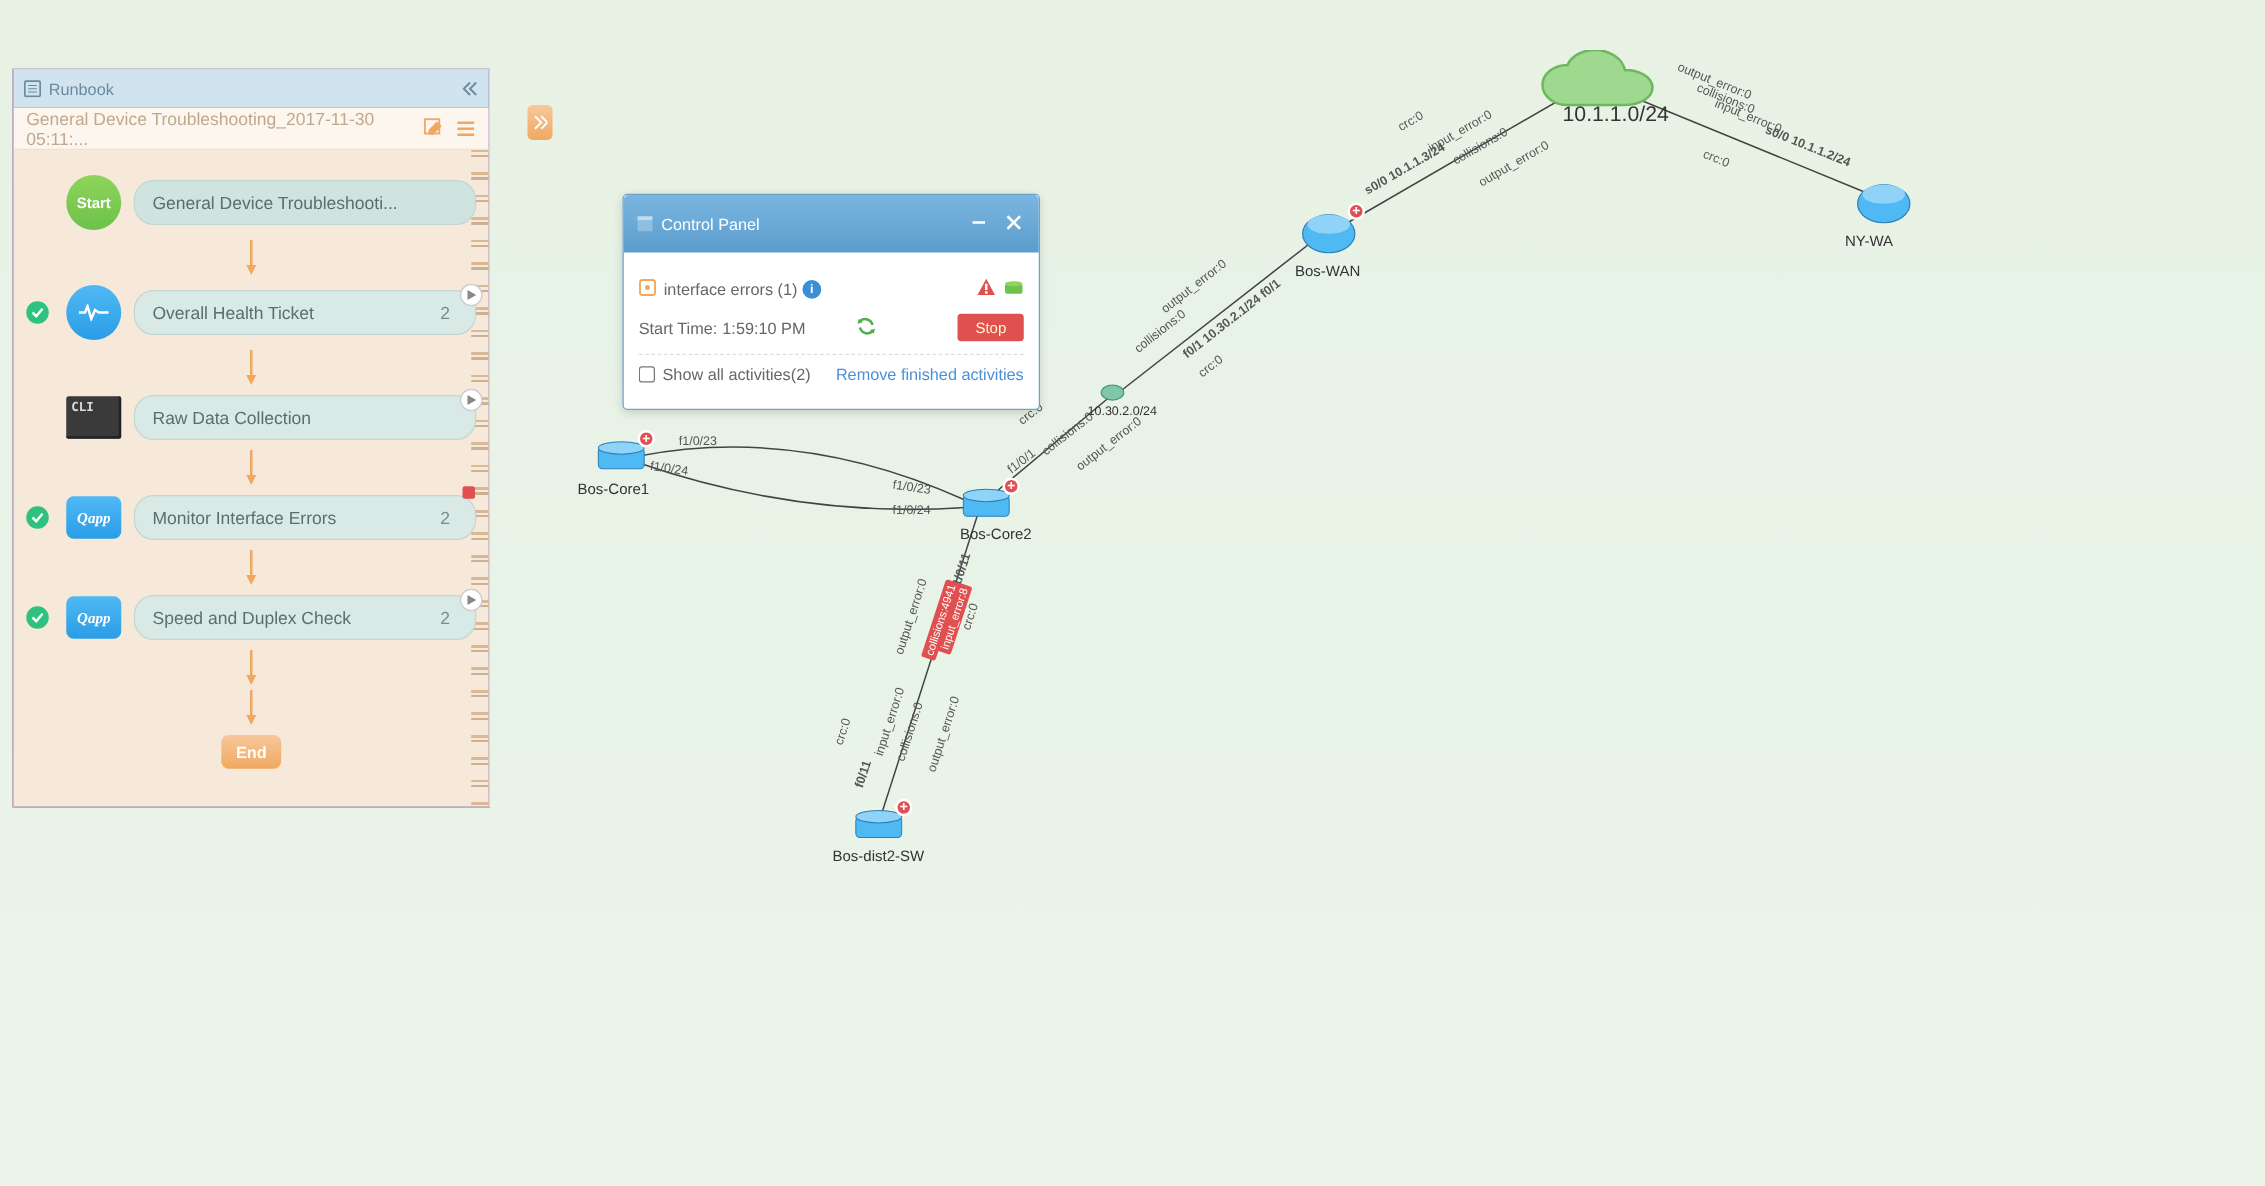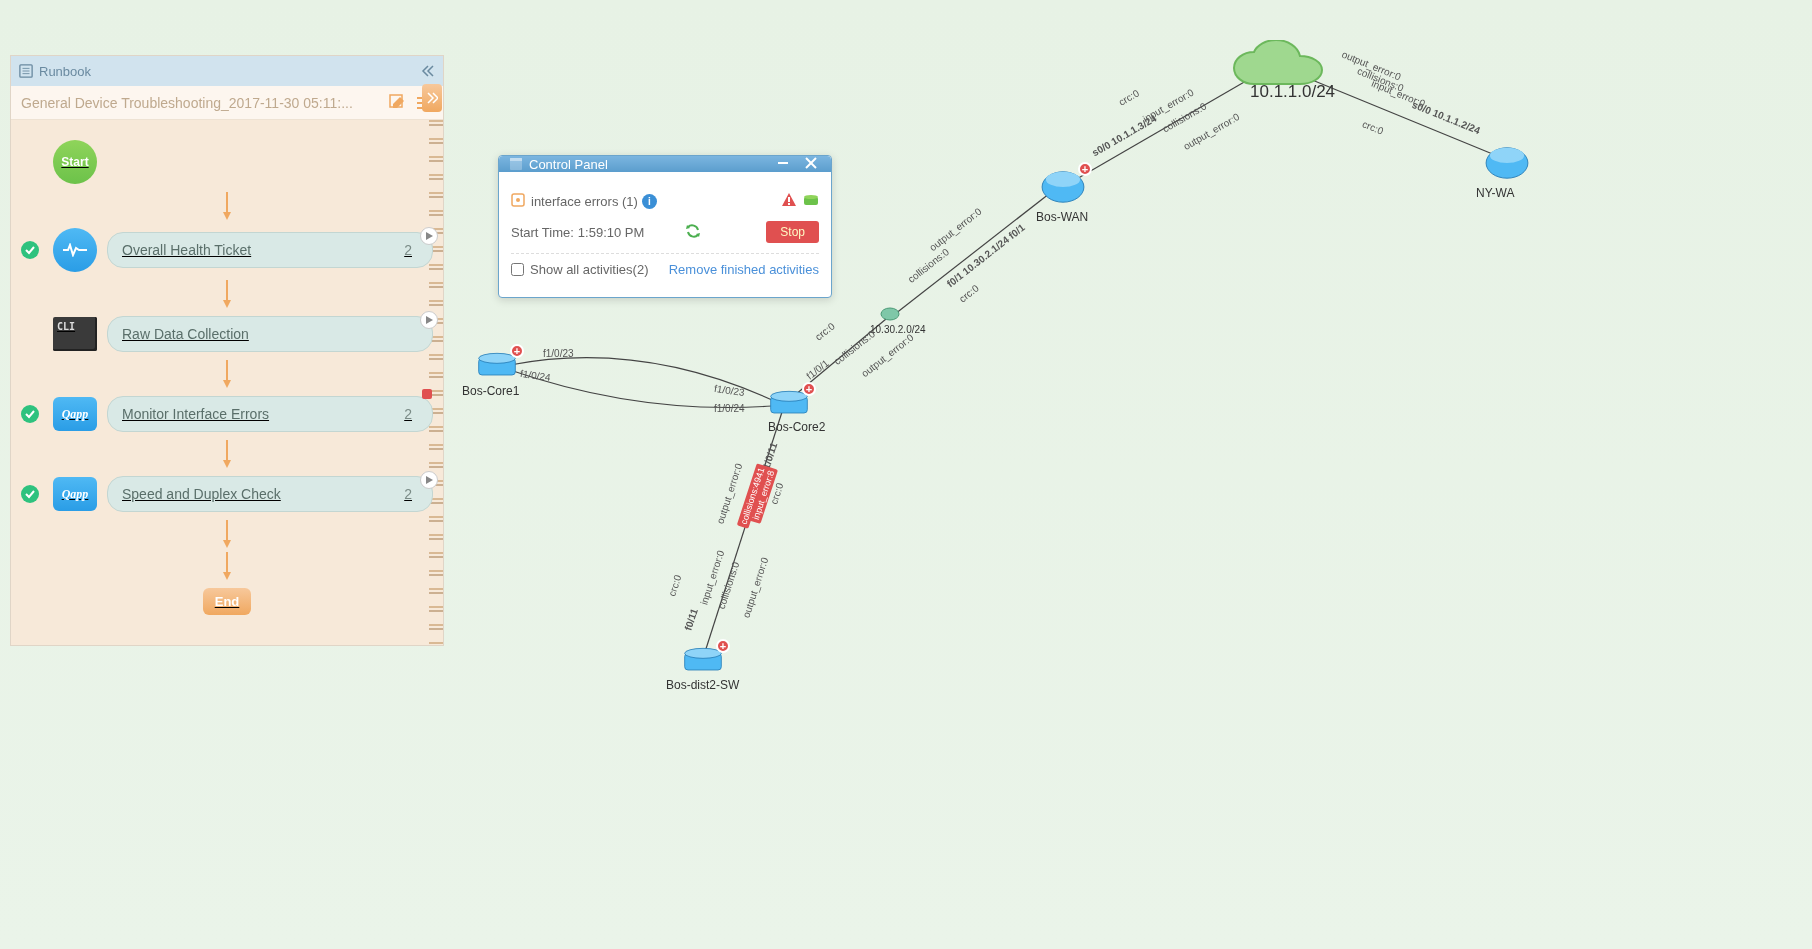--- a/index.html
+++ b/index.html
@@ -1,28 +1,28 @@
 <!DOCTYPE html>
 <html><head>
 <meta charset="utf-8">
 <style>
   * { box-sizing: border-box; margin: 0; padding: 0; }
   body { font-family: Arial, sans-serif; font-size: 13px; background: #fff; overflow: hidden; width: 1812px; height: 949px; position: relative; }
 
   
-  .sidebar { position: absolute; left: 10px; top: 55px; width: 434px; background: #4c1d95; border: 1px solid #e0d5c7; }
+  .sidebar { position: absolute; left: 10px; top: 55px; width: 382px; background: #4c1d95; border: 1px solid #e0d5c7; }
   .sidebar-header { display: flex; align-items: center; background: #d1e3ee; height: 30px; padding: 0 8px; color: #6a8aa0; font-size: 13px; }
   .sidebar-header .hdr-icon { margin-right: 6px; fill: #6a8aa0; }
   .sidebar-header .collapse-icon { margin-left: auto; fill: #6a8aa0; cursor: pointer; }
 
   .breadcrumb-row { display: flex; align-items: center; height: 34px; padding: 0 10px; color: #bfa98e; background: #fdf6ef; border-bottom: 1px solid #eee2d3; font-size: 14px;}
   .breadcrumb-row .edit-icon { margin-left: auto; fill: #f0a860; cursor: pointer; }
   .breadcrumb-row .list-icon { margin-left: 8px; fill: #f0a860; cursor: pointer; }
 
-  .runbook-body { position: relative; padding: 20px 10px 30px 10px; background: #f7e9d9; text-decoration: underline; }
+  .runbook-body { position: relative; padding: 20px 10px 30px 10px; background: #f7e9d9; }
   .spiral { position: absolute; right: 0; top: 0; bottom: 0; width: 14px; background:
     repeating-linear-gradient(to bottom, #d9b994 0 2px, transparent 2px 18px),
     repeating-linear-gradient(to bottom, transparent 0 4px, #ccb091 4px 6px, transparent 6px 18px);
   }
 
   .step-row { display: flex; align-items: center; margin-bottom: 12px; position: relative; }
   .status-dot { width: 18px; height: 18px; border-radius: 50%; background: #2ec27e; margin-right: 4px; display: flex; align-items:center; justify-content:center; flex-shrink: 0; }
   .status-dot svg { fill: #fff; }
   .status-placeholder { width: 22px; flex-shrink: 0; }
   .step-icon { width: 44px; height: 44px; border-radius: 50%; display: flex; align-items: center; justify-content: center; margin: 0 10px; flex-shrink: 0; color: #fff; font-weight: bold; font-size: 12px; }
@@ -51,21 +51,21 @@
   .canvas { position:absolute; left:0; top:0; right:0; bottom:0; background: linear-gradient(#e7f2e5 0%, #eaf4e9 100%); z-index:-1; }
   .canvas svg { position:absolute; left:0; top:0; }
 
   
   .device-label { position:absolute; font-size:12px; color:#333; white-space:nowrap; }
   .link-label { position:absolute; font-size:10px; color:#555; white-space:nowrap; }
   .link-label.err { background:#e05050; color:#fff; padding:1px 3px; border-radius:2px; font-size:9px; }
 
   
   .control-panel { position:absolute; left:498px; top:155px; width:334px; background:#fff; border:1px solid #6ba5cc; border-radius:4px; box-shadow: 0 2px 8px rgba(0,0,0,0.15); z-index:10; }
-  .cp-header { background: linear-gradient(#7bb5e0,#5b9dcd); color:#fff; height:16px; display:flex; align-items:center; padding:0 10px; border-radius:4px 4px 0 0;text-align:right; }
+  .cp-header { background: linear-gradient(#7bb5e0,#5b9dcd); color:#fff; height:46px; display:flex; align-items:center; padding:0 10px; border-radius:4px 4px 0 0;text-align:right; }
   .cp-header .cp-title-icon { margin-right:6px; fill:#fff; opacity:0.85; }
   .cp-header .cp-min { margin-left:auto; cursor:pointer; fill:#fff; padding:4px;}
   .cp-header .cp-close { margin-left:8px; cursor:pointer; fill:#fff; padding:4px;}
   .cp-body { padding:20px 12px; color:#666; font-size:13px; }
   .cp-row { display:flex; align-items:center; margin-bottom:10px; }
   .cp-activity { display:flex; align-items:center; flex:1; }
   .cp-activity .act-icon svg { fill:#f0a860; }
   .info-badge { width:15px; height:15px; border-radius:50%; background:#3a8fd6; color:#fff; font-size:10px; font-weight:bold; display:inline-flex; align-items:center; justify-content:center; margin-left:4px; cursor:pointer;}
   .cp-warn-icon svg { fill:#e05050; }
   .cp-device-icon svg { fill:#6cc24a; }
@@ -224,20 +224,23 @@
   </div>
 
   <div class="runbook-body">
     <div class="spiral"></div>
 
     <div class="step-row">
       <span class="status-placeholder"></span>
       <div class="step-icon start-badge">
           <span>Start</span>
         </div>
+      <div class="step-pill top">
+        <span>General Device Troubleshooti...</span>
+      </div>
     </div>
     <div class="connector">
         <svg width="12" height="28">
           <line x1="6" y1="0" x2="6" y2="22" stroke="#f0a860" stroke-width="2"></line>
           <polygon points="2,20 10,20 6,28"></polygon>
         </svg>
       </div>
 
     <div class="step-row">
       <span class="status-dot">

